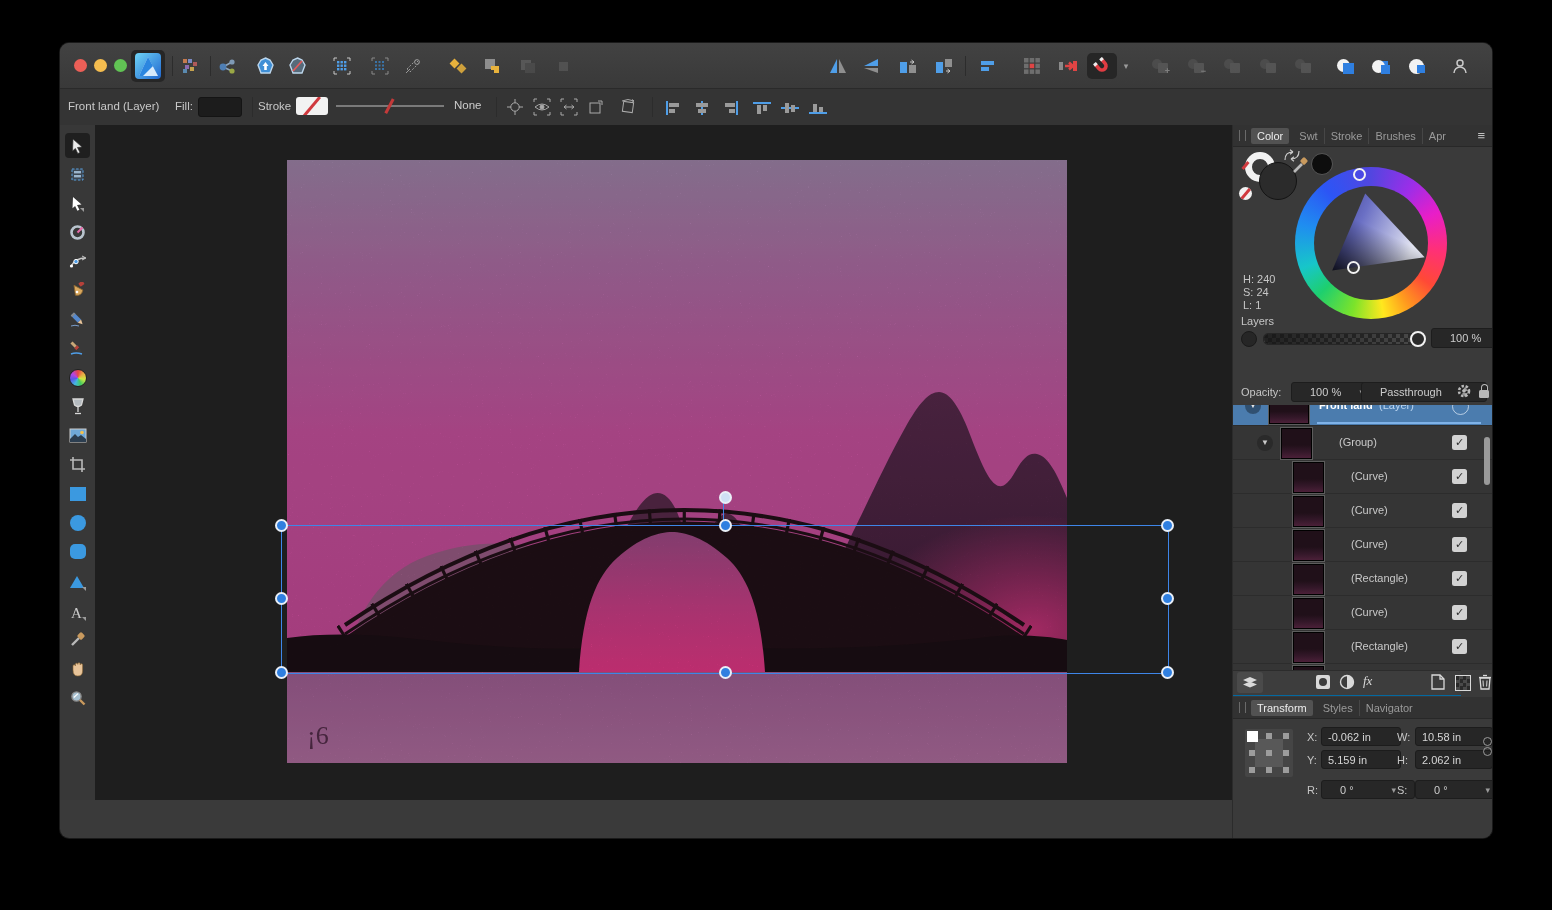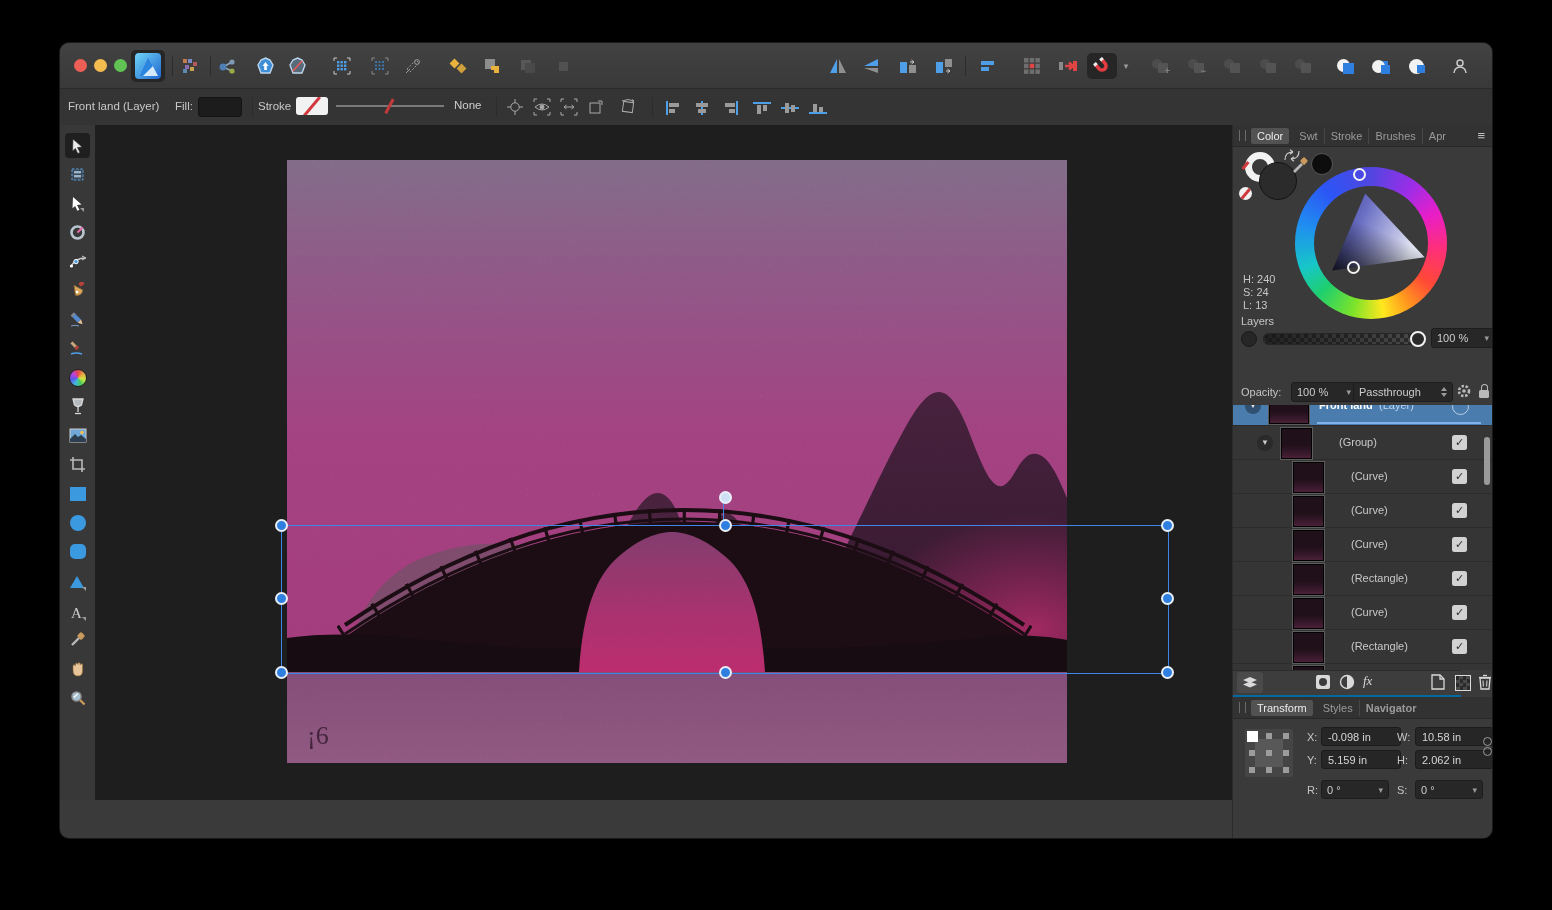--- a/index.html
+++ b/index.html
@@ -36,21 +36,21 @@
   .selrect{position:absolute;left:186px;top:400px;width:886px;height:147px;border:1px solid var(--selection-blue);}
   .handle{position:absolute;width:9px;height:9px;border-radius:50%;background:var(--accent-blue);border:2px solid #e9eff7;box-sizing:content-box;}
   .rotstem{position:absolute;left:628px;top:372px;width:1px;height:28px;background:var(--selection-blue);}
   
   #dock{position:absolute;left:1172px;top:82px;width:260px;height:713px;background:#3a3a3a;border-left:1px solid #2b2b2b;}
   .tabbar{position:absolute;left:0;width:260px;height:21px;background:#323232;border-bottom:1px solid #282828;display:flex;align-items:center;font-size:11px;color:#9a9a9a;}
   .tab{padding:2px 6px;white-space:nowrap;border-right:1px solid #464646;}
   .tab.on{background:#525252;color:#ececec;border-radius:2px;border-right:none;margin-right:4px;}
   .grip{width:5px;height:11px;border-left:1px solid #6a6a6a;border-right:1px solid #6a6a6a;margin:0 5px 0 6px;}
   .menu-ic{margin-left:auto;margin-right:8px;color:#c0c0c0;font-size:13px;}
-  .sel-box{position:absolute;background:#272727;border:1px solid #1d1d1d;border-radius:3px;color:#cdcdcd;font-size:11px;display:flex;align-items:center;padding:0 5px;justify-content:space-between;}
+  .sel-box{position:absolute;background:#272727;border:1px solid #1d1d1d;border-radius:3px;color:#cdcdcd;font-size:11px;display:flex;align-items:center;padding:0 18px;justify-content:space-between;}
   .caret{color:#9a9a9a;font-size:9px;margin-left:4px;}
   .flabel{position:absolute;color:#c6c6c6;font-size:11px;}
   .field{position:absolute;background:#262626;border:1px solid #1c1c1c;border-radius:3px;color:#d6d6d6;font-size:11px;display:flex;align-items:center;padding:0 6px;}
   .cb{width:15px;height:15px;background:#d2d2d2;border-radius:2.5px;color:#2e2e2e;font-size:11px;line-height:15px;text-align:center;}
   .lrow{position:relative;height:33px;border-bottom:1px solid #2c2c2c;background:#353535;}
   .lrow .thumb{position:absolute;top:2px;width:29px;height:29px;background:linear-gradient(180deg,#201019 55%,#35182a 80%,#4b2038);border:1px solid #000;box-shadow:0 0 0 1px #5c5c5c;}
   .lrow .lab{position:absolute;top:10px;font-size:11px;color:#c9c9c9;}
   .lrow .cb{position:absolute;right:26px;top:9px;}
   .ffi{color:#b5b5b5;display:flex;align-items:center;justify-content:center;}
   
@@ -633,38 +633,38 @@
     <div class="abs" style="left:78px;top:28px;width:20px;height:20px;border-radius:50%;background:#0d0d0d;border:1px solid #555;"></div>
 
     <div id="wheel">
       <div class="hole"></div>
       <div class="tri"></div>
       <div class="ring-sel" style="left:58px;top:1px;"></div>
       <div class="ring-sel" style="left:52px;top:94px;"></div>
     </div>
     <div class="flabel" style="left:10px;top:148px;">H: 240</div>
     <div class="flabel" style="left:10px;top:161px;">S: 24</div>
-    <div class="flabel" style="left:10px;top:174px;">L: 13</div>
+    <div class="flabel" style="left:10px;top:174px;">L: 1</div>
     <div class="flabel" style="left:8px;top:190px;">Layers</div>
     <div class="abs" style="left:8px;top:206px;width:14px;height:14px;border-radius:50%;background:#262626;border:1px solid #1a1a1a;"></div>
     <div class="abs checker" style="left:30px;top:208px;width:156px;height:10px;border-radius:5px;border:1px solid #262626;">
       <div class="abs" style="left:0;top:0;width:156px;height:10px;border-radius:5px;background:linear-gradient(to right,rgba(20,20,20,.75),rgba(20,20,20,0));"></div>
       <div class="abs" style="left:146px;top:-3px;width:12px;height:12px;border-radius:50%;background:#2a2a2a;border:2px solid #f2f2f2;"></div>
     </div>
     <div class="sel-box" style="left:198px;top:203px;width:52px;height:18px;">
       <span>100 %</span>
       <span class="caret">▾</span>
     </div>
 
     <div class="flabel" style="left:8px;top:261px;">Opacity:</div>
     <div class="sel-box" style="left:58px;top:257px;width:54px;height:18px;">
       <span>100 %</span>
       <span class="caret">▾</span>
     </div>
-    <div class="sel-box" style="left:120px;top:257px;width:88px;height:18px;">
+    <div class="sel-box" style="left:128px;top:257px;width:88px;height:18px;">
       <span>Passthrough</span>
       <span class="updown">
           <i class="u"></i>
           <i class="d"></i>
         </span>
     </div>
     <svg class="abs" style="left:222px;top:257px;" width="18" height="18" viewBox="0 0 18 18">
         <circle cx="9" cy="9" r="5" fill="none" stroke="#b9b9b9" stroke-width="2.6" stroke-dasharray="2.4 1.7"></circle>
         <circle cx="9" cy="9" r="1.8" fill="#b9b9b9"></circle>
       </svg>
@@ -716,21 +716,21 @@
         <div class="thumb" style="left:60px;"></div>
         <span class="lab" style="left:118px;">(Rectangle)</span>
         <span class="cb">✓</span>
       </div>
       <div class="lrow">
         <div class="thumb" style="left:60px;"></div>
       </div>
       <div class="abs" style="left:251px;top:32px;width:6px;height:48px;border-radius:3px;background:#9a9a9a;"></div>
     </div>
 
-    <div class="abs" style="left:0;top:545px;width:228px;height:24px;background:#3d3d3d;border-top:1px solid #2c2c2c;border-bottom:6px solid #0369a1;">
+    <div class="abs" style="left:0;top:545px;width:228px;height:24px;background:#3d3d3d;border-top:1px solid #2c2c2c;border-bottom:1px solid #0369a1;">
       <div class="abs ffi" style="left:4px;top:1px;width:26px;height:21px;background:#4a4a4a;border-radius:3px;">
         <svg width="16" height="14" viewBox="0 0 16 14">
             <path d="M1 4 L8 1 L15 4 L8 7 Z M1 8.5 L8 5.5 L15 8.5 L8 11.5 Z" fill="#d9d9d9"></path>
           </svg>
       </div>
       <div class="abs ffi" style="left:82px;top:3px;">
           <svg width="16" height="16" viewBox="0 0 16 16">
             <rect x="1" y="1" width="14" height="14" rx="2" fill="#d9d9d9"></rect>
             <circle cx="8" cy="8" r="4" fill="#3d3d3d"></circle>
           </svg>
@@ -757,37 +757,37 @@
             <line x1="5" y1="6.5" x2="5.4" y2="12.5" stroke="#d9d9d9"></line>
             <line x1="9" y1="6.5" x2="8.6" y2="12.5" stroke="#d9d9d9"></line>
           </svg>
         </div>
     </div>
 
     <div class="tabbar" style="top:572px;">
       <div class="grip"></div>
       <div class="tab on">Transform</div>
       <div class="tab">Styles</div>
-      <div class="tab" style="border-right:none;font-weight:bold;">Navigator</div>
+      <div class="tab" style="border-right:none;">Navigator</div>
     </div>
     <div class="abs" style="left:12px;top:604px;width:48px;height:48px;background:#454545;border-radius:2px;">
       <div class="abs" style="left:10px;top:10px;width:28px;height:28px;background:#585858;"></div>
       <div class="abs" style="left:2px;top:2px;width:11px;height:11px;background:#fff;"></div>
       <div class="dot" style="left:21px;top:4px;"></div>
         <div class="dot" style="left:38px;top:4px;"></div>
       <div class="dot" style="left:4px;top:21px;"></div>
         <div class="dot" style="left:21px;top:21px;"></div>
         <div class="dot" style="left:38px;top:21px;"></div>
       <div class="dot" style="left:4px;top:38px;"></div>
         <div class="dot" style="left:21px;top:38px;"></div>
         <div class="dot" style="left:38px;top:38px;"></div>
     </div>
     <span class="flabel" style="left:74px;top:606px;">X:</span>
     <div class="field" style="left:88px;top:602px;width:66px;height:17px;">
-        <span>-0.098 in</span>
+        <span>-0.062 in</span>
       </div>
     <span class="flabel" style="left:164px;top:606px;">W:</span>
     <div class="field" style="left:182px;top:602px;width:64px;height:17px;">
         <span>10.58 in</span>
       </div>
     <span class="flabel" style="left:74px;top:629px;">Y:</span>
     <div class="field" style="left:88px;top:625px;width:66px;height:17px;">
         <span>5.159 in</span>
       </div>
     <span class="flabel" style="left:164px;top:629px;">H:</span>

